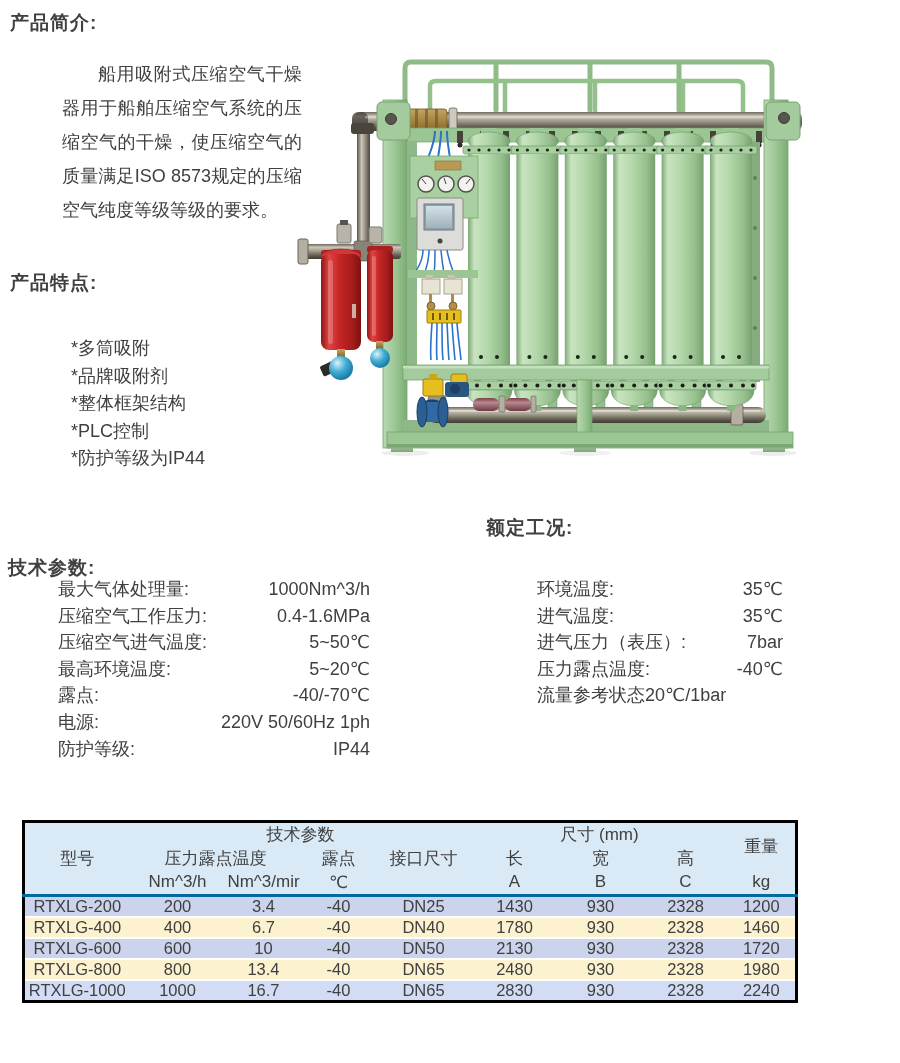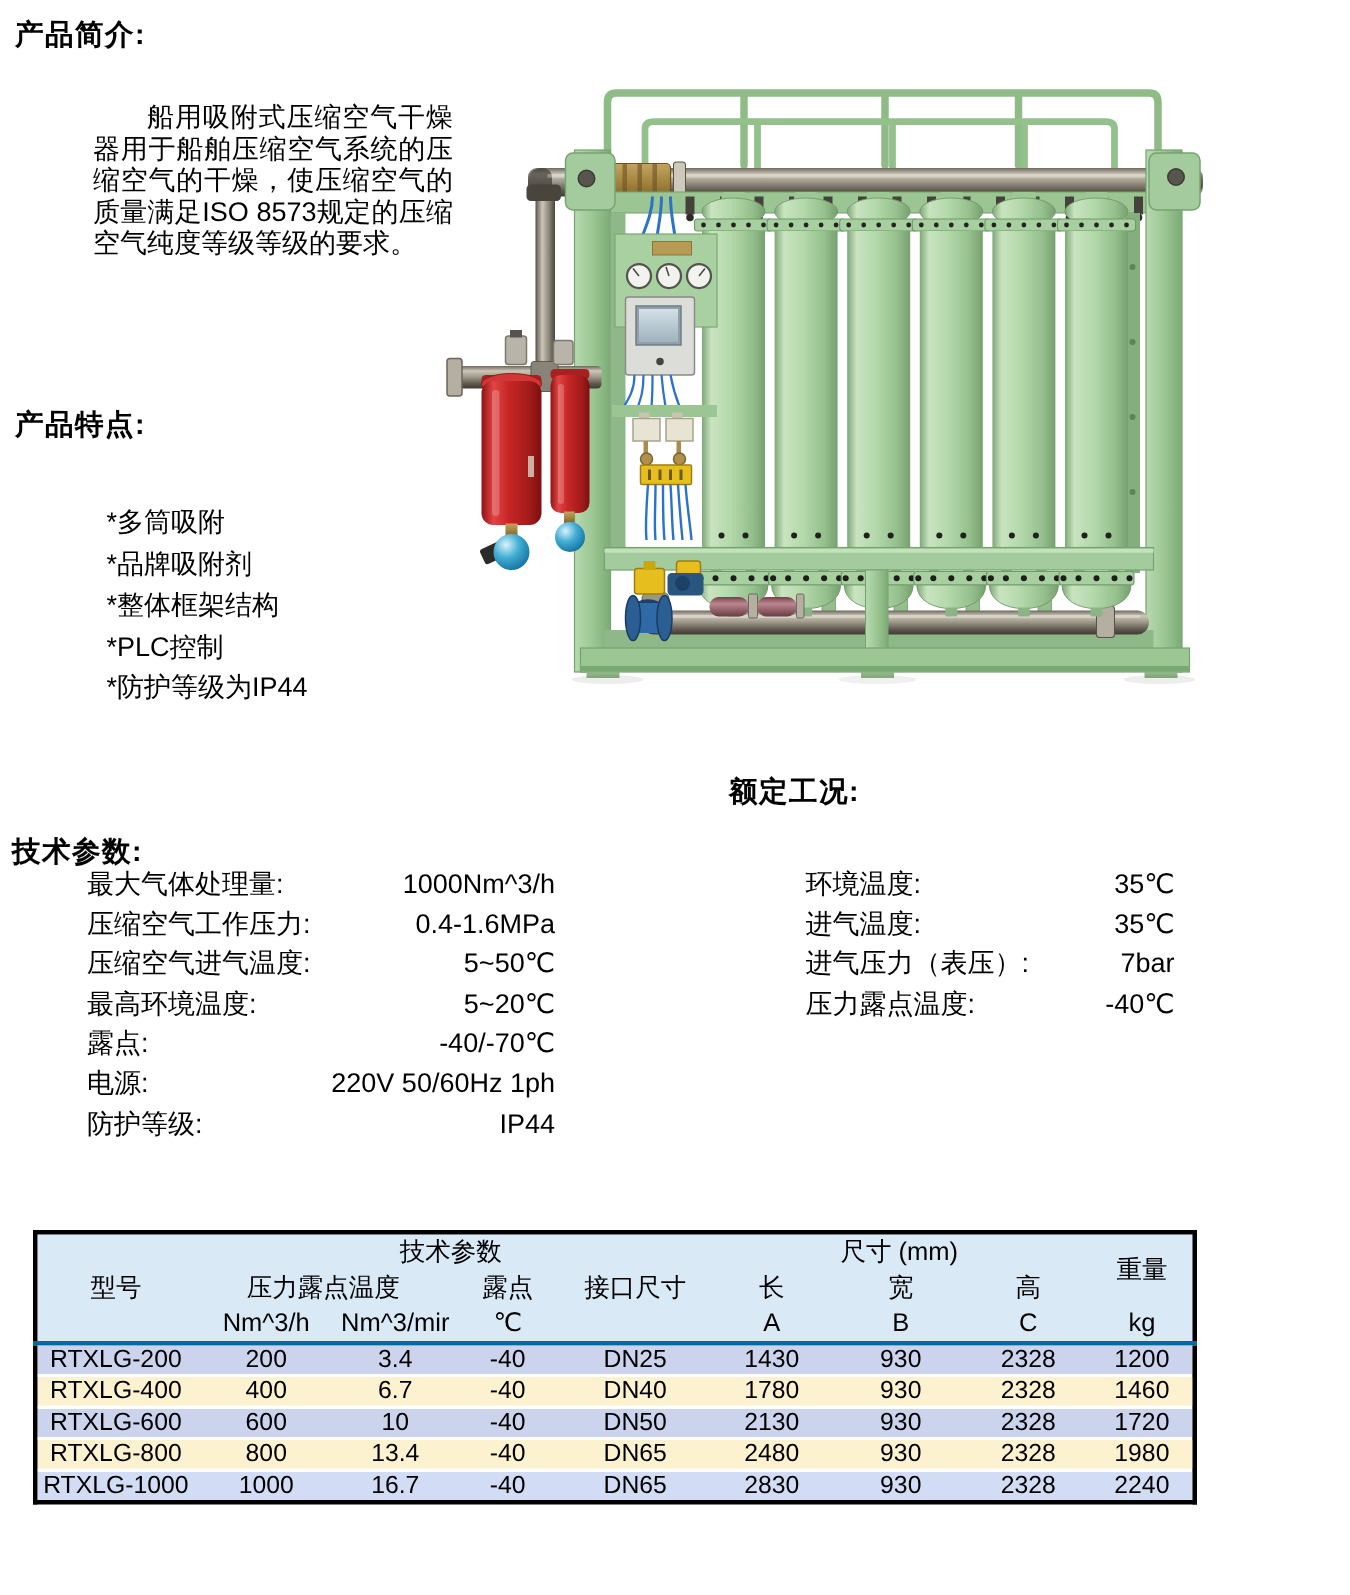--- a/index.html
+++ b/index.html
@@ -1,21 +1,21 @@
 <!DOCTYPE html>
 <html><head>
 <meta charset="utf-8">
 <style>
   html,body{margin:0;padding:0;background:#fff;}
   #page{position:relative;width:900px;height:1063px;background:#fff;overflow:hidden;
-        font-family:"Liberation Sans","DejaVu Sans",sans-serif;color:#000000;}
+        font-family:"Liberation Sans","DejaVu Sans",sans-serif;color:#404040;}
   .h-title{position:absolute;font-size:19px;font-weight:bold;letter-spacing:1px;white-space:nowrap;}
   #intro-title{left:10px;top:10px;}
-  #intro-body{position:absolute;left:62px;top:57px;width:240px;font-size:18px;line-height:21px;
-              text-align:justify;text-indent:2em;margin-top:11px;}
+  #intro-body{position:absolute;left:62px;top:57px;width:240px;font-size:18px;line-height:34px;
+              text-align:justify;text-indent:2em;}
   #features-title{left:10px;top:270px;}
   #features-list{position:absolute;left:56px;top:320px;margin:15px;padding:0;list-style:none;
                  font-size:18px;line-height:27.5px;}
   #tech-title{left:8px;top:515px;margin-top:40px;}
   #rated-title{left:486px;top:515px;}
   .kv-block{position:absolute;font-size:18px;}
   #tech-block{left:58px;top:576px;width:312px;}
   #rated-block{left:537px;top:576px;width:246px;}
   .kv{display:flex;justify-content:space-between;line-height:26.6px;white-space:nowrap;}
   .kv .v{text-align:left;}
@@ -378,20 +378,21 @@
         <span class="v">35℃</span>
       </div>
     <div class="kv">
         <span class="k">进气压力（表压）:</span>
         <span class="v">7bar</span>
       </div>
     <div class="kv">
         <span class="k">压力露点温度:</span>
         <span class="v">-40℃</span>
       </div>
+    <div class="note-line">流量参考状态20℃/1bar</div>
   </div>
 
   <table id="spec-table">
     <colgroup>
       <col style="width:106px">
         <col style="width:96px">
         <col style="width:76px">
       <col style="width:74px">
         <col style="width:96px">
         <col style="width:86px">

